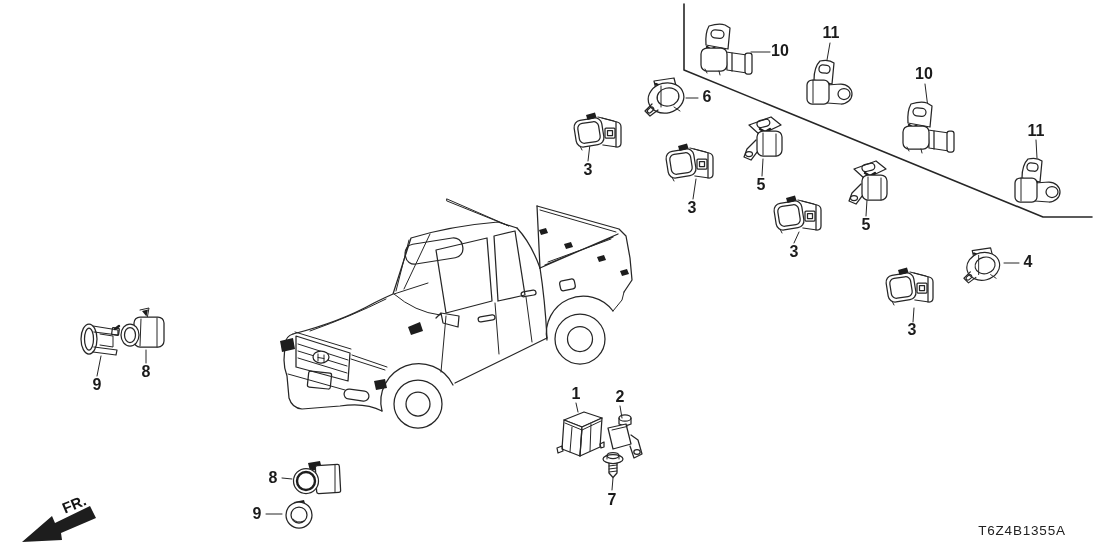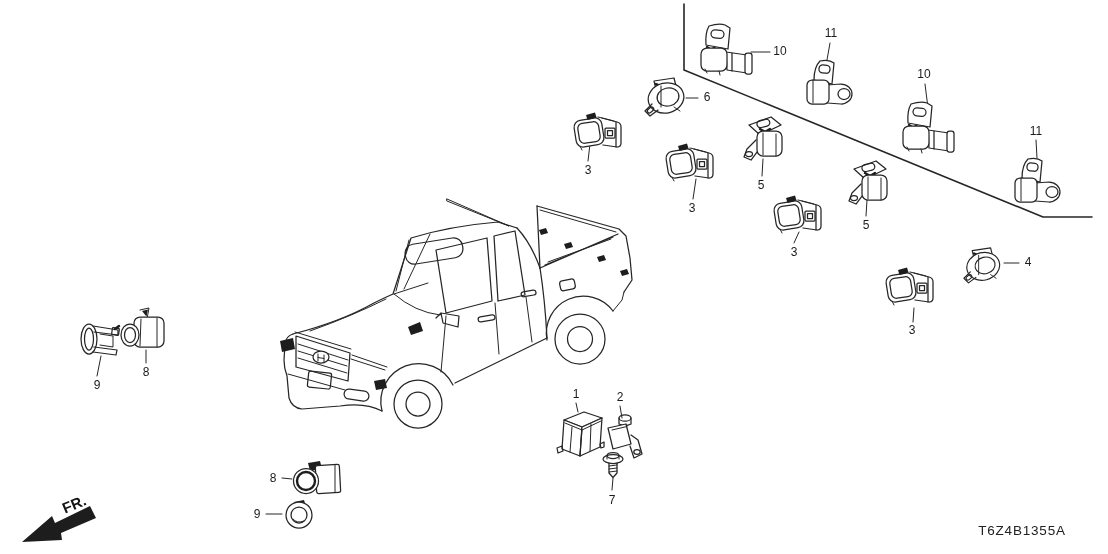--- a/index.html
+++ b/index.html
@@ -7,22 +7,22 @@
          font-family:"Liberation Sans",sans-serif;}
   .stage svg{position:absolute;left:0;top:0;}
   
   .lw path,.lw rect,.lw circle,.lw ellipse,.lw polygon{
       fill:none;stroke:#262626;stroke-width:1.25;stroke-linecap:round;stroke-linejoin:round;}
   .lw .w{fill:#ffffff;}                 
   .lw .dk{fill:#1d1d1d;stroke:none;}    
   .lw .dk2{fill:none;stroke:#1d1d1d;stroke-width:2.4;}
   .lw .thin{stroke-width:1;}
   .lw .bd{stroke-width:1.6;}
-  .co{position:absolute;transform:translate(-50%,-50%);font-size:12px;color:#1b1b1b;
-      line-height:1;white-space:nowrap;}
+  .co{position:absolute;transform:translate(-50%,-50%);font-size:16px;color:#1b1b1b;
+      line-height:1;white-space:nowrap;font-weight:bold;}
   .code{position:absolute;left:1022px;top:530px;transform:translate(-50%,-50%);
         font-size:13.5px;letter-spacing:0.8px;color:#222;text-align:center;}
   .fr{position:absolute;left:74px;top:504px;transform:translate(-50%,-50%) rotate(-23deg);
       font-size:15px;font-weight:bold;color:#141414;}
 </style>
 </head>
 <body>
 
 <div class="stage">
 

